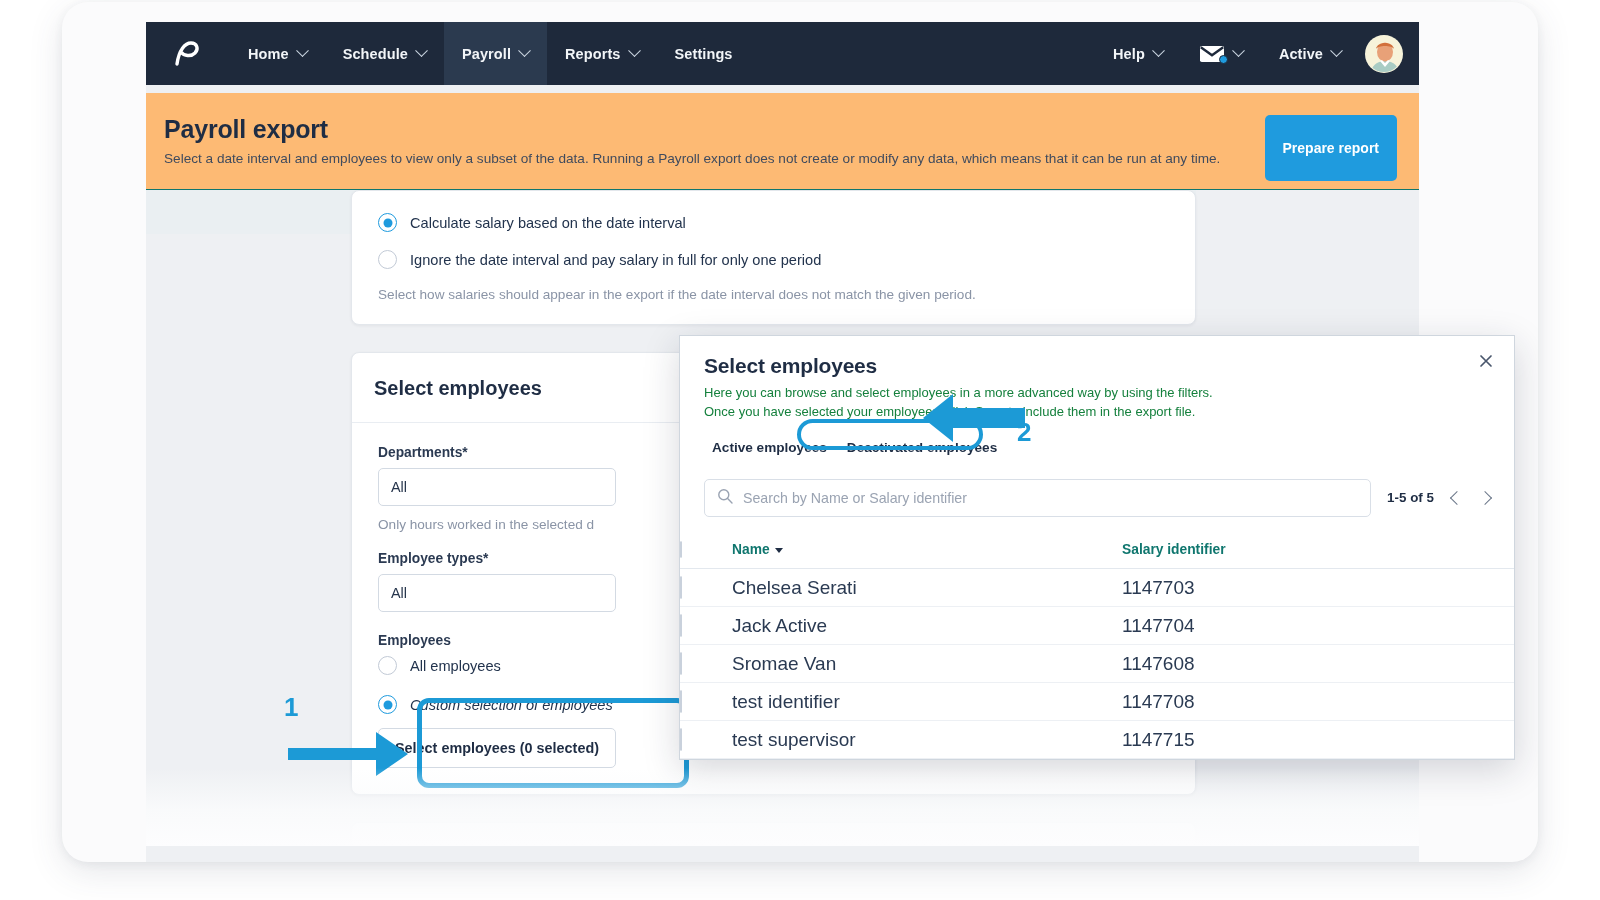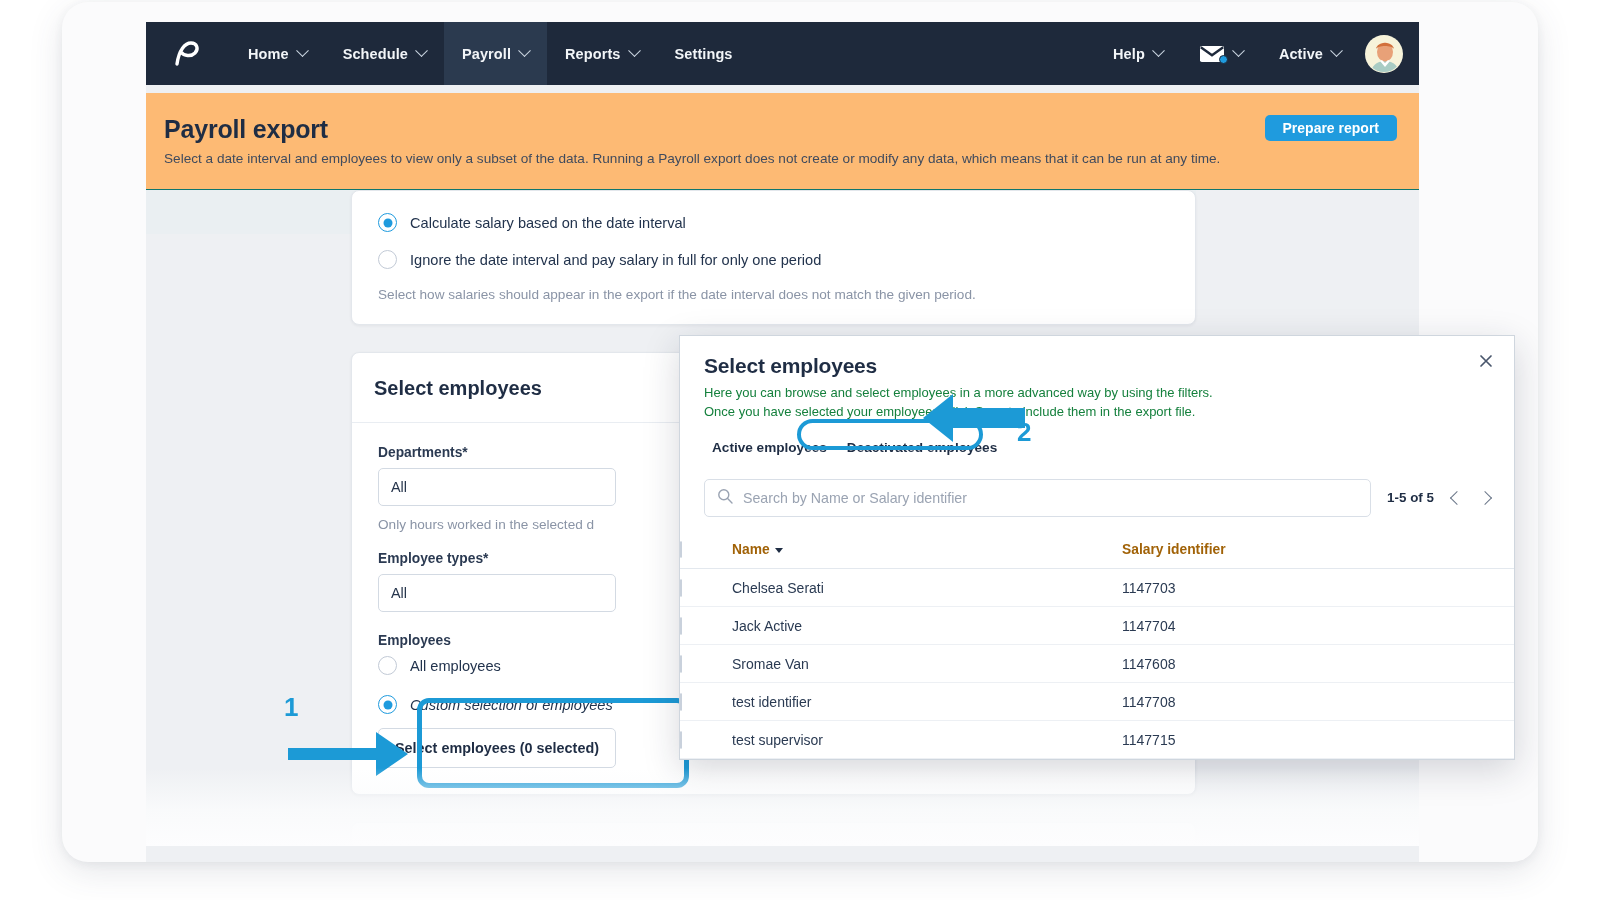--- a/index.html
+++ b/index.html
@@ -104,21 +104,21 @@
   #prepare-btn {
     position: absolute;
     right: 22px; top: 22px;
     background: #1f9bde;
     color: #fff;
     border: none;
     border-radius: 5px;
     font-size: 14px;
     font-weight: 700;
     font-family: inherit;
-    padding: 5px 18px;
+    padding: 25px 18px;
     cursor: pointer;
   }
 
   
   #body-area {
     position: relative;
     height: 656px;
     background: #eef0f3;
     overflow: hidden;
   }
@@ -274,28 +274,28 @@
     width: 10px; height: 10px; cursor: pointer;
     border-right: 1.6px solid #6b7789;
     border-top: 1.6px solid #6b7789;
   }
   .pager-arrow.prev { transform: rotate(-135deg); }
   .pager-arrow.next { transform: rotate(45deg); }
 
   table.emp { width: 100%; border-collapse: collapse; margin-top: 14px; }
   table.emp th, table.emp td {
     text-align: left;
-    font-size: 14px;
+    font-size: 19px;
     padding: 0;
     height: 38px;
     vertical-align: middle;
     border-bottom: 1px solid #edf0f4;
   }
   table.emp th {
-    font-weight: 700; color: #a16207; font-size: 13.8px;
+    font-weight: 700; color: #0f766e; font-size: 13.8px;
     border-bottom: 1px solid #e3e8ee;
   }
   th.c-check, td.c-check { width: 52px; padding-left: 24px; }
   th.c-name, td.c-name { width: 390px; }
   td.c-name, td.c-id { color: #2a3a52; }
   .cbox {
     width: 17px; height: 17px; border-radius: 3px;
     border: 1.4px solid #c9d1dc; background: #fff;
   }
   .sort-caret {

